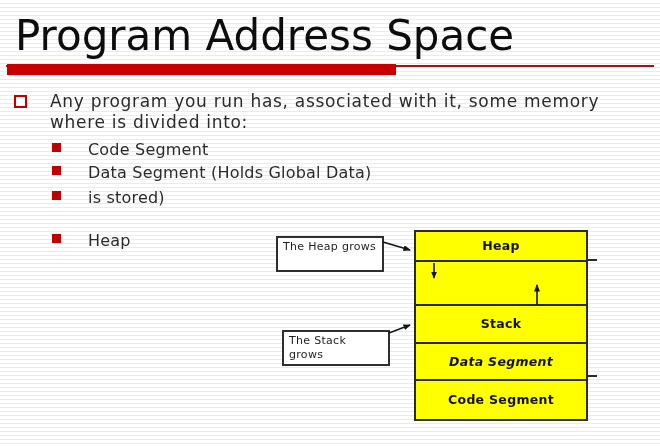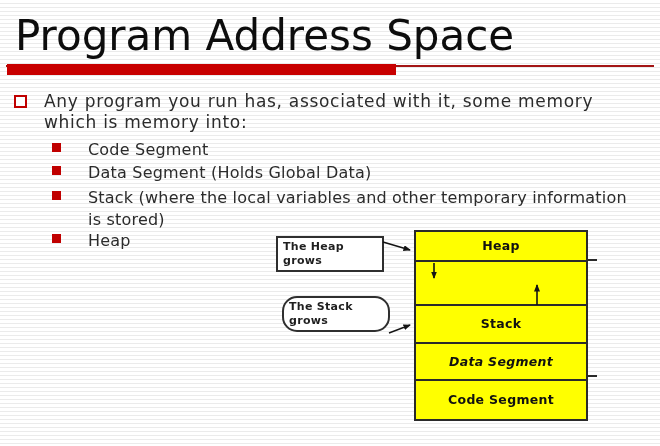--- a/index.html
+++ b/index.html
@@ -42,21 +42,21 @@
 
   .bullet-sq-hollow {
     position: absolute;
     left: 14px; top: 95px;
     width: 13px; height: 13px;
     border: 2px solid #c00000;
     background: #ffffff;
   }
   .l1-text {
     position: absolute;
-    left: 44px; top: 91px;
+    left: 50px; top: 91px;
     font-size: 17px;
     line-height: 21px;
     letter-spacing: 0.7px;
     color: #2b2b2b;
     white-space: nowrap;
   }
 
   .sub-row { position: absolute; left: 52px; }
   .sub-sq {
     position: absolute;
@@ -81,24 +81,23 @@
   .callout {
     position: absolute;
     width: 108px; height: 36px;
     background: #ffffff;
     border: 2px solid #2f2f2f;
     padding: 2px 5px;
     font-size: 11px;
     line-height: 14px;
     letter-spacing: 0.3px;
     color: #1f1f1f;
-    font-weight: bold;
   }
   .callout-heap  { left: 276px; top: 236px; }
-  .callout-stack { left: 282px; top: 296px; border-radius: 15px; }
+  .callout-stack { left: 282px; top: 330px; }
 
   .membox {
     position: absolute;
     left: 414px; top: 230px;
     width: 174px; height: 191px;
     border: 2px solid #2a2a2a;
     background: #ffff00;
     display: flex;
     flex-direction: column;
   }
@@ -140,37 +139,36 @@
 <div class="slide">
 
   <h1 class="title">Program Address Space</h1>
 
   <div class="rule-thin"></div>
   <div class="rule-thick"></div>
 
   <span class="bullet-sq-hollow"></span>
   <div class="l1-text">
     <div>Any program you run has, associated with it, some memory</div>
-    <div>which is memory into:</div>
+    <div>where is divided into:</div>
   </div>
 
   <div class="sub-row row-code">
     <span class="sub-sq"></span>
     <div class="sub-text">Code Segment</div>
   </div>
 
   <div class="sub-row row-data">
     <span class="sub-sq"></span>
     <div class="sub-text">Data Segment (Holds Global Data)</div>
   </div>
 
   <div class="sub-row row-stack">
     <span class="sub-sq"></span>
     <div class="sub-text">
-      <div>Stack (where the local variables and other temporary information</div>
       <div>is stored)</div>
     </div>
   </div>
 
   <div class="sub-row row-heap">
     <span class="sub-sq"></span>
     <div class="sub-text">Heap</div>
   </div>
 
   <div class="callout callout-heap">

